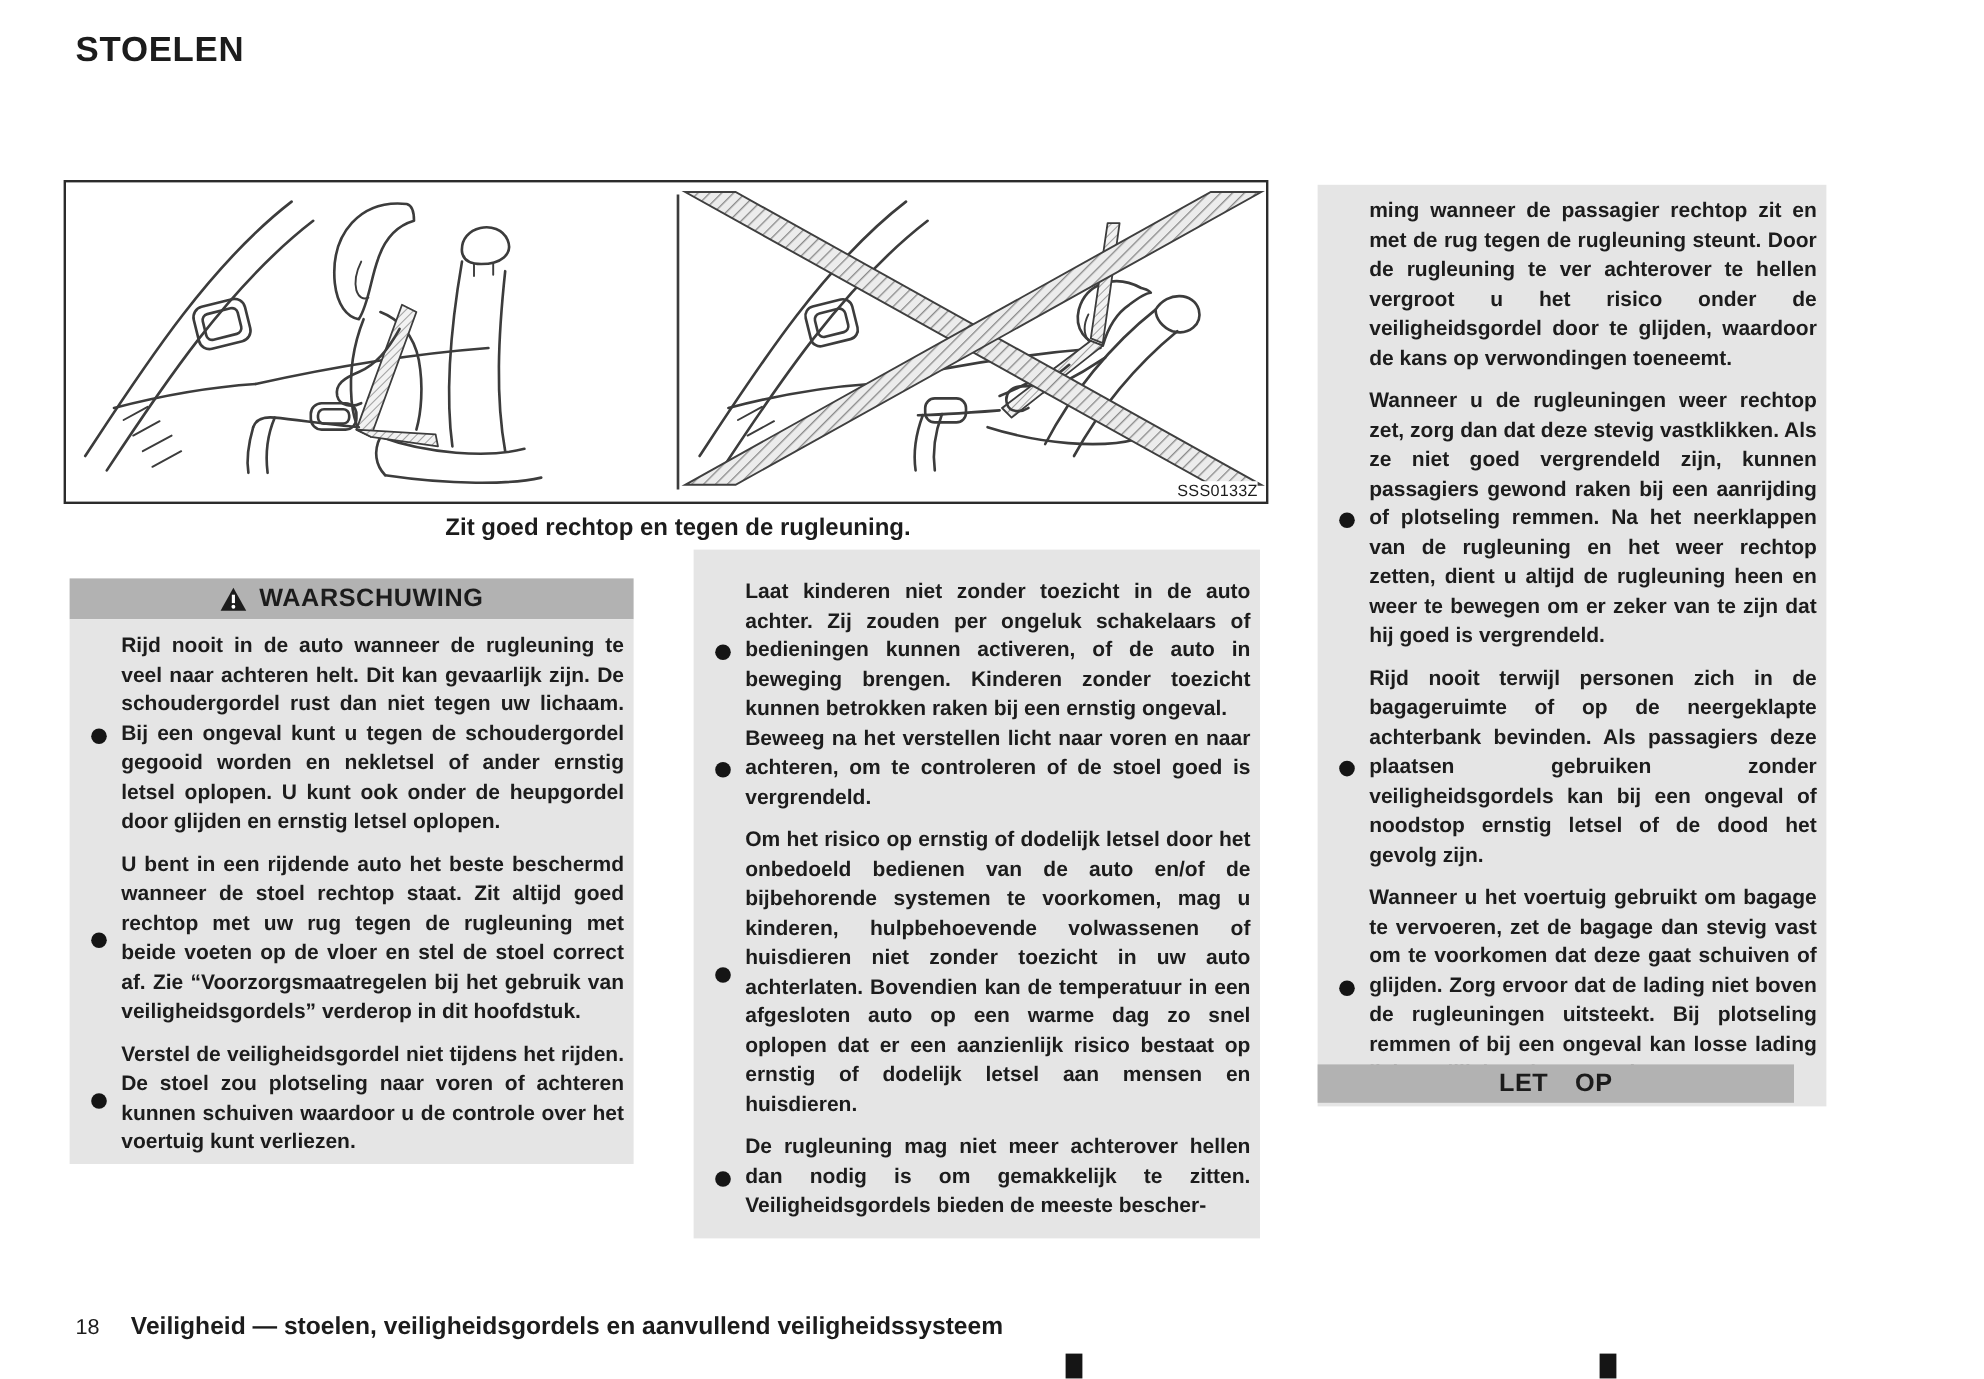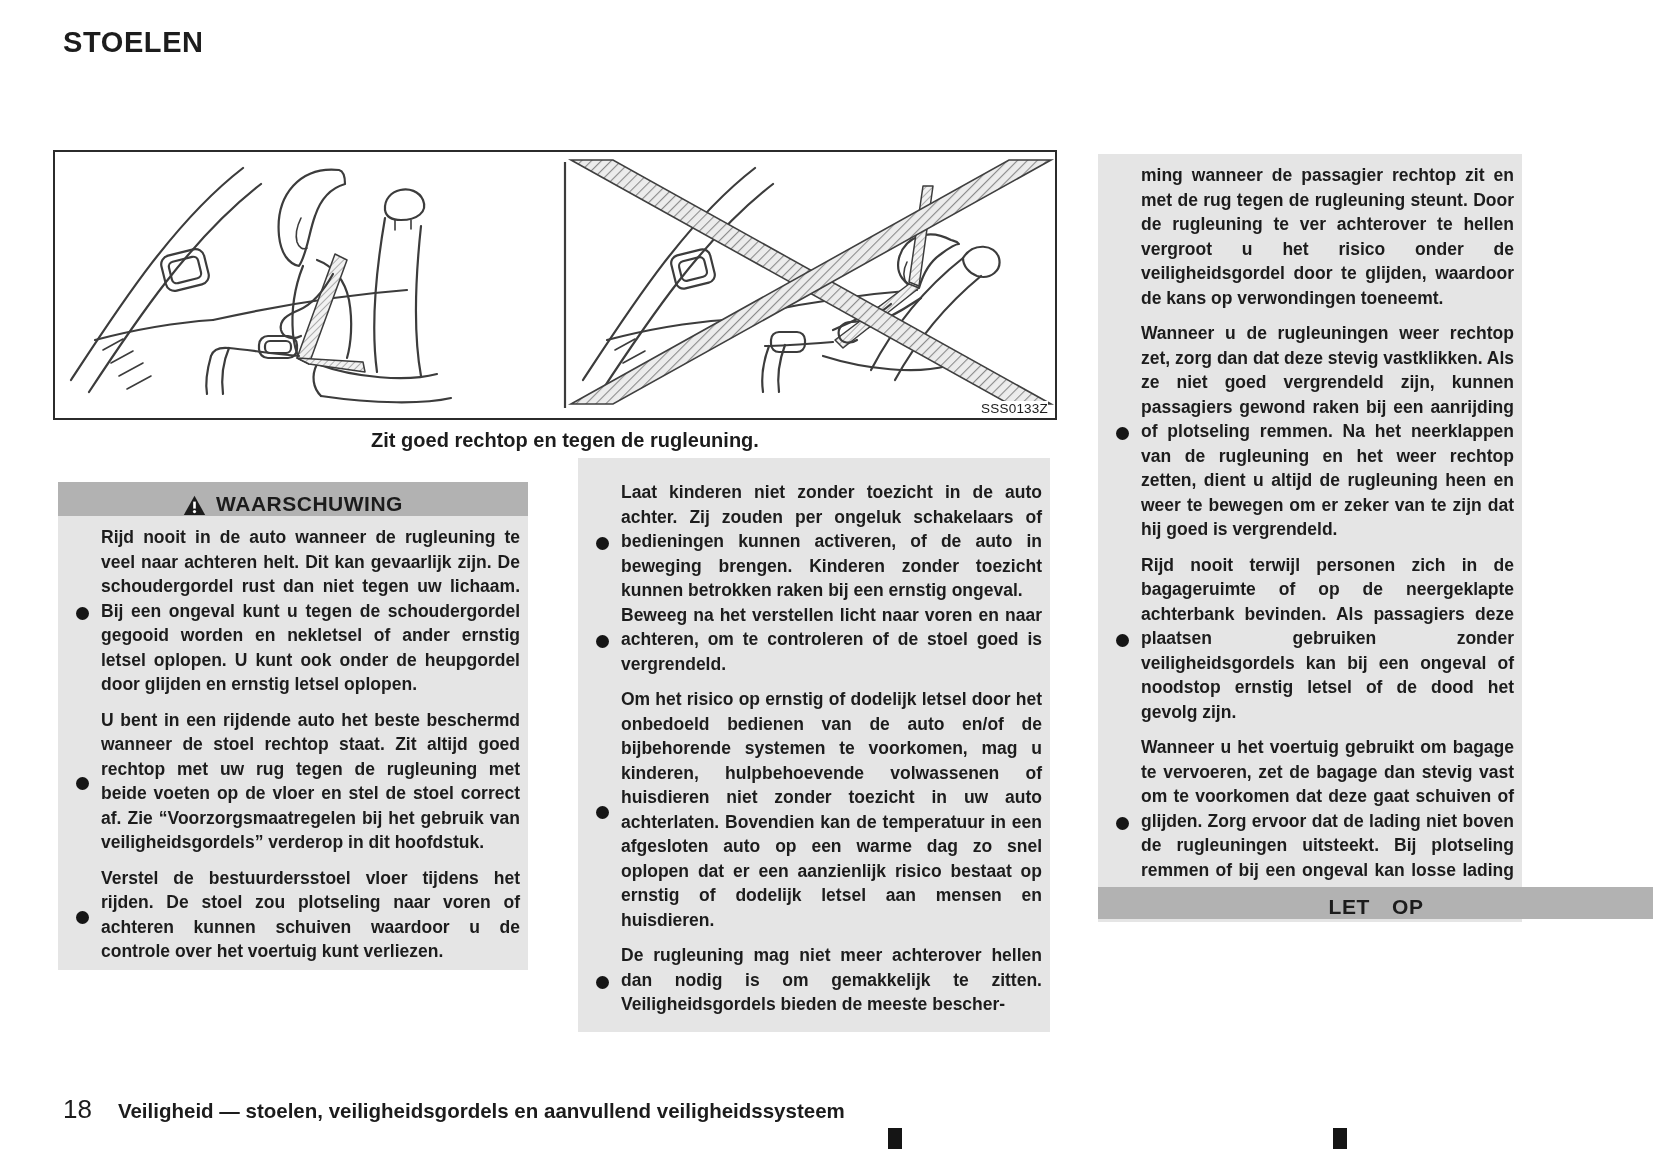--- a/index.html
+++ b/index.html
@@ -11,37 +11,37 @@
   }
   .title{position:absolute;left:63px;top:26px;margin:0;font-size:29px;font-weight:700;letter-spacing:.6px;}
   
   .figure{position:absolute;left:53px;top:150px;width:1004px;height:270px;border:2px solid #2b2b2b;box-sizing:border-box;background:#fff;}
   .figure svg{display:block;}
   .figcode{position:absolute;right:7px;bottom:2px;font-size:13.5px;font-weight:400;letter-spacing:.2px;background:#fff;padding-left:4px;}
   .caption{position:absolute;left:63px;top:429px;width:1004px;text-align:center;font-size:20px;font-weight:700;}
   
   .panel{position:absolute;box-sizing:border-box;}
   .col1{left:58px;top:482px;width:470px;}
-  .hdr{height:34px;background:var(--header-gray,#b2b2b2);display:flex;align-items:flex-end;justify-content:center;gap:10px;font-size:21px;font-weight:700;letter-spacing:.5px;}
+  .hdr{height:34px;background:var(--header-gray,#b2b2b2);display:flex;align-items:center;justify-content:center;gap:10px;font-size:21px;font-weight:700;letter-spacing:.5px;}
   .wbody{background:var(--panel-gray,#e5e5e5);padding:9px 8px 6px 8px;}
   .col2{left:578px;top:458px;width:472px;background:var(--panel-gray,#e5e5e5);padding:11px 8px 15px 8px;}
   .col3{left:1098px;top:154px;width:424px;background:var(--panel-gray,#e5e5e5);padding:9px 8px 15px 8px;}
   .bullet{display:flex;margin-top:11px;align-items:center;}
   .bullet.first{margin-top:0;}
   .dot{flex:none;width:13px;height:13px;border-radius:50%;background:#151515;margin:5px 12px 0 10px;}
   .btext{margin:0;flex:1;font-size:17.5px;line-height:24.5px;font-weight:700;text-align:justify;overflow-wrap:break-word;}
   .cont{margin:0 0 0 35px;font-size:17.5px;line-height:24.5px;font-weight:700;text-align:justify;overflow-wrap:break-word;}
   
-  .notice{left:1098px;top:887px;width:556px;}
+  .notice{left:1098px;top:887px;width:397px;}
   .notice .hdr{height:32px;word-spacing:16px;}
   .nbody{background:var(--panel-gray,#e5e5e5);padding:7px 10px 13px 10px;}
   .ntext{margin:0;font-size:17.5px;line-height:24.5px;font-weight:700;text-align:justify;}
   
   .footer{position:absolute;left:63px;top:1094px;display:flex;align-items:baseline;gap:26px;}
-  .pageno{font-size:26px;font-weight:400;}
+  .pageno{font-size:18px;font-weight:400;}
   .sectitle{font-size:20.5px;font-weight:700;}
   .mark{position:absolute;width:14px;height:21px;background:#151515;}
   .m1{left:888px;top:1128px;}
   .m2{left:1333px;top:1128px;}
 </style>
 </head>
 <body>
 
 <div class="page">
 
@@ -139,21 +139,21 @@
       <div class="bullet first">
         <span class="dot"></span>
         <p class="btext">Rijd nooit in de auto wanneer de rugleuning te veel naar achteren helt. Dit kan gevaarlijk zijn. De schoudergordel rust dan niet tegen uw lichaam. Bij een ongeval kunt u tegen de schoudergordel gegooid worden en nekletsel of ander ernstig letsel oplopen. U kunt ook onder de heupgordel door glijden en ernstig letsel oplopen.</p>
       </div>
       <div class="bullet">
         <span class="dot"></span>
         <p class="btext">U bent in een rijdende auto het beste beschermd wanneer de stoel rechtop staat. Zit altijd goed rechtop met uw rug tegen de rugleuning met beide voeten op de vloer en stel de stoel correct af. Zie “Voorzorgsmaatregelen bij het gebruik van veiligheidsgordels” verderop in dit hoofdstuk.</p>
       </div>
       <div class="bullet">
         <span class="dot"></span>
-        <p class="btext">Verstel de bestuurdersstoel vloer tijdens het rijden. De stoel zou plotseling naar voren of achteren kunnen schuiven waardoor u de controle over het voertuig kunt verliezen.</p>
+        <p class="btext">Verstel de veiligheidsgordel niet tijdens het rijden. De stoel zou plotseling naar voren of achteren kunnen schuiven waardoor u de controle over het voertuig kunt verliezen.</p>
       </div>
     </div>
   </section>
 
   <section class="panel col2">
     <div class="bullet">
       <span class="dot"></span>
       <p class="btext">Laat kinderen niet zonder toezicht in de auto achter. Zij zouden per ongeluk schakelaars of bedieningen kunnen activeren, of de auto in beweging brengen. Kinderen zonder toezicht kunnen betrokken raken bij een ernstig ongeval.</p>
     </div>
     <div class="bullet first">

